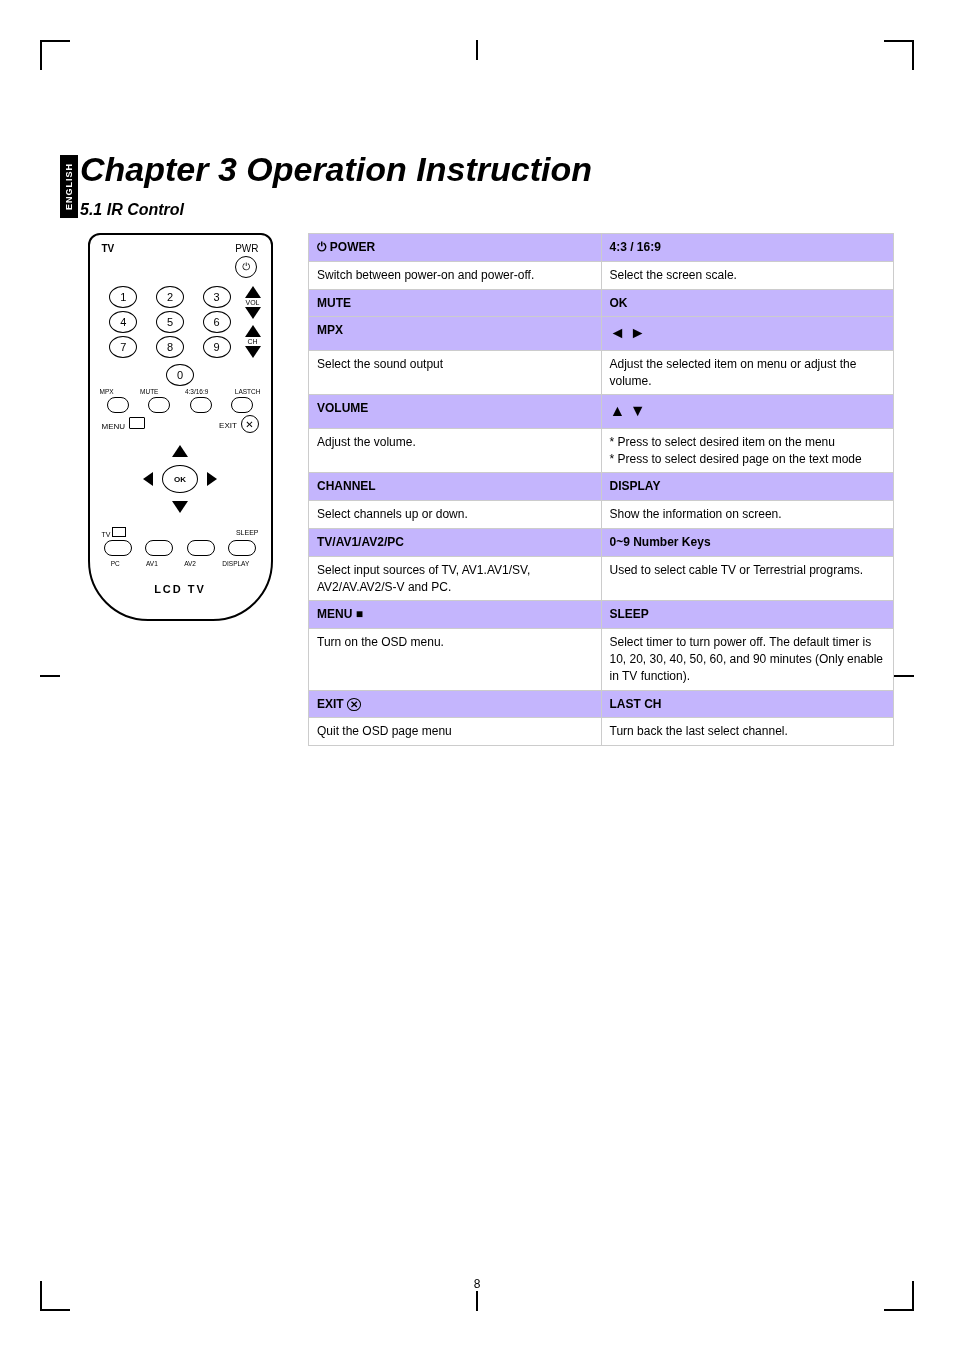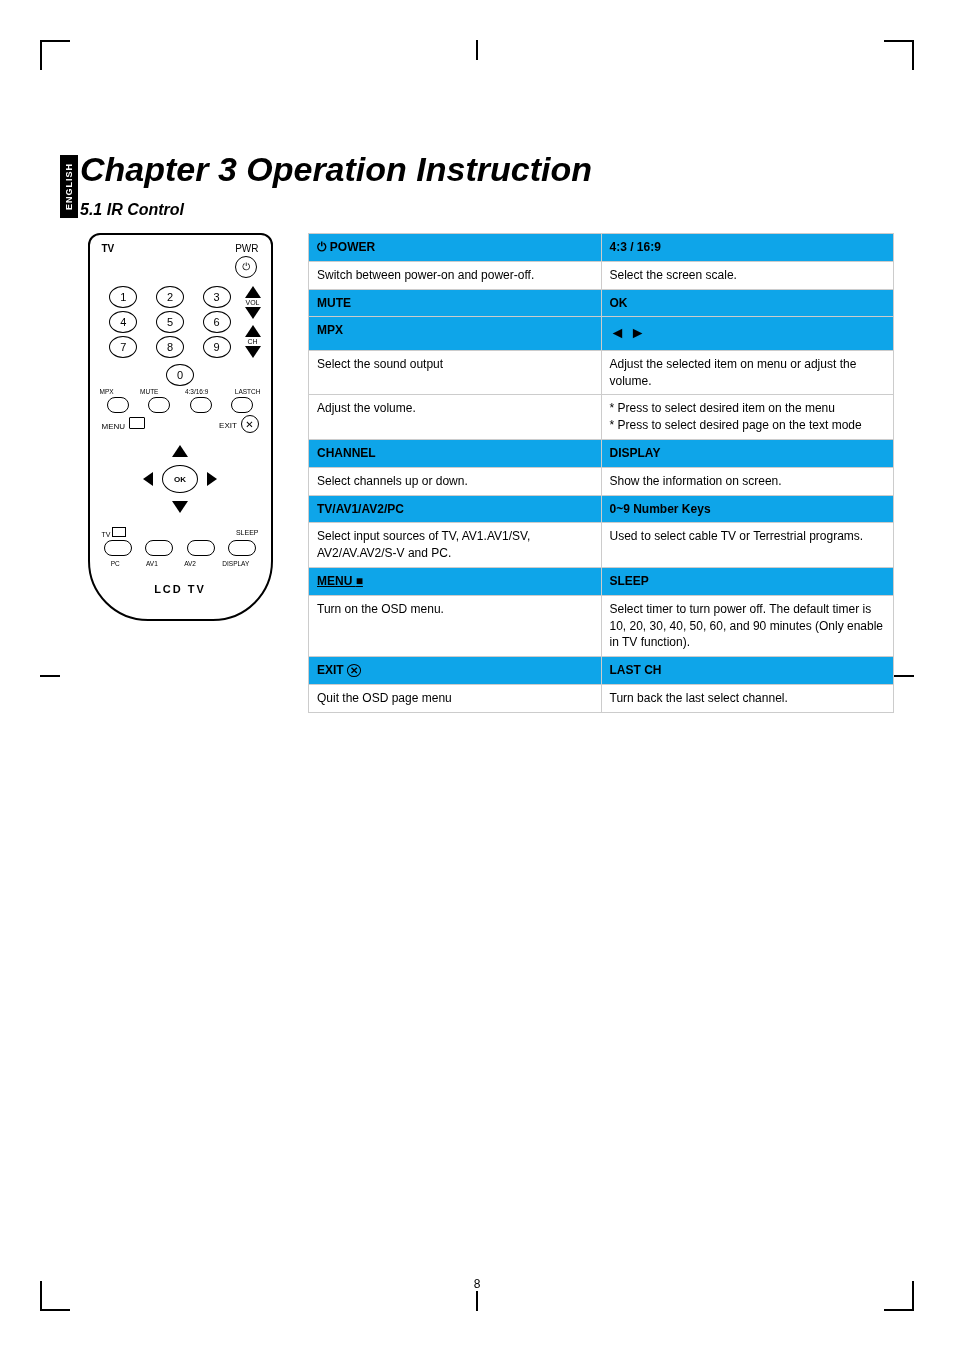--- a/index.html
+++ b/index.html
@@ -298,21 +298,21 @@
 
     .func-table td {
       border: 1px solid #ccc;
       padding: 5px 8px;
       vertical-align: top;
       font-size: 12px;
       line-height: 1.4;
     }
 
     .func-table tr.header-row td {
-      background: #0ea5e9;
+      background: #c4b5fd;
       font-weight: bold;
       font-size: 12px;
     }
 
     
     .page-number {
       position: absolute;
       bottom: 60px;
       left: 50%;
       transform: translateX(-50%);
@@ -468,20 +468,24 @@
               <td style="width: 50%;"><span style="font-weight:bold;">OK</span></td>
             </tr>
             <tr class="header-row">
               <td style="width: 50%;"><span style="font-weight:bold;">MPX</span></td>
               <td style="width: 50%;"><span style="font-size:16px;font-weight:bold;">◄  ►</span></td>
             </tr>
             <tr>
               <td>Select the sound output</td>
               <td>Adjust the selected item on menu or adjust the volume.</td>
             </tr>
+            <tr class="header-row">
+              <td style="width: 50%;"><span style="font-weight:bold;">VOLUME</span></td>
+              <td style="width: 50%;"><span style="font-size:16px;font-weight:bold;">▲  ▼</span></td>
+            </tr>
             <tr>
               <td>Adjust the volume.</td>
               <td>
                 <div>* Press to select desired item on the menu</div>
                 <div>* Press to select desired page on the text mode</div>
               </td>
             </tr>
             <tr class="header-row">
               <td style="width: 50%;"><span style="font-weight:bold;">CHANNEL</span></td>
               <td style="width: 50%;"><span style="font-weight:bold;">DISPLAY</span></td>
@@ -492,21 +496,21 @@
             </tr>
             <tr class="header-row">
               <td style="width: 50%;"><span style="font-weight:bold;">TV/AV1/AV2/PC</span></td>
               <td style="width: 50%;"><span style="font-weight:bold;">0~9 Number Keys</span></td>
             </tr>
             <tr>
               <td>Select input sources of TV, AV1.AV1/SV, AV2/AV.AV2/S-V    and PC.</td>
               <td>Used to select cable TV or Terrestrial programs.</td>
             </tr>
             <tr class="header-row">
-              <td style="width: 50%; text-decoration: underline;"><span style="font-weight:bold;">MENU <span style="font-size:12px;">■</span></span></td>
+              <td style="width: 50%;"><span style="font-weight:bold;">MENU <span style="font-size:12px;">■</span></span></td>
               <td style="width: 50%;"><span style="font-weight:bold;">SLEEP</span></td>
             </tr>
             <tr>
               <td>Turn on the OSD menu.</td>
               <td>Select timer to turn power off. The default timer is 10, 20, 30, 40, 50, 60, and 90 minutes (Only enable in TV function).</td>
             </tr>
             <tr class="header-row">
               <td style="width: 50%;"><span style="font-weight:bold;">EXIT <span style="border:1.5px solid #000;border-radius:50%;padding:0 2px;font-size:10px;">✕</span></span></td>
               <td style="width: 50%;"><span style="font-weight:bold;">LAST CH</span></td>
             </tr>

